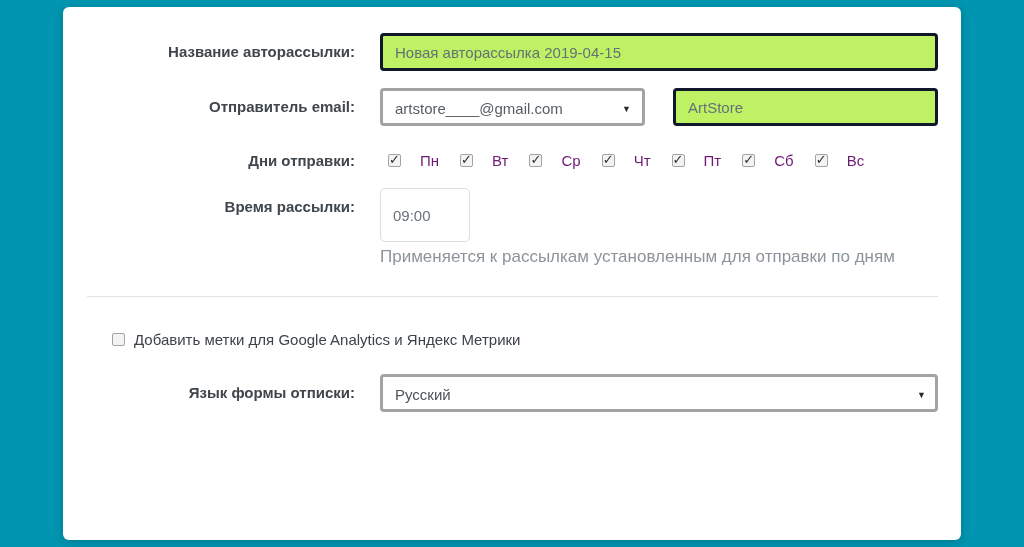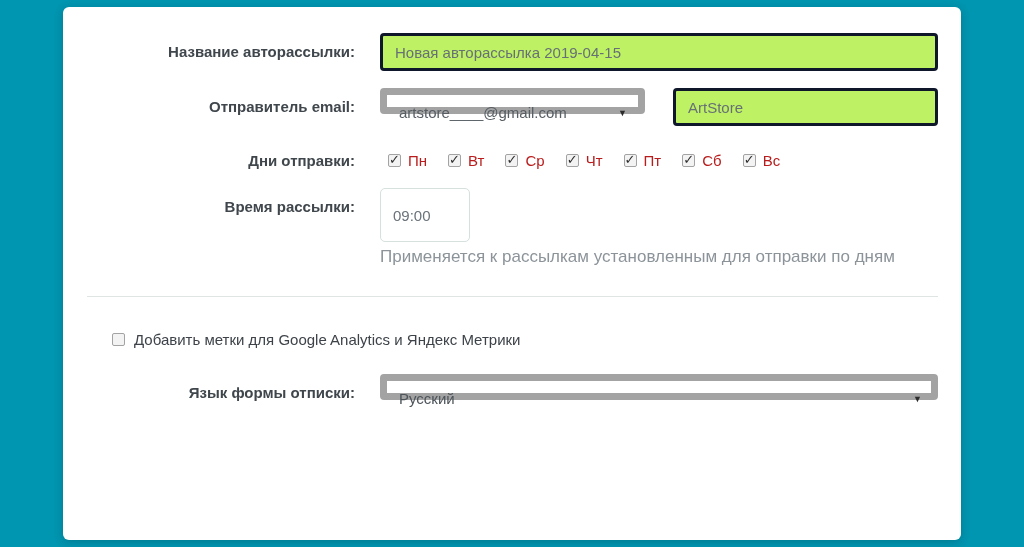--- a/index.html
+++ b/index.html
@@ -52,22 +52,22 @@
     font-family: "Liberation Sans", "DejaVu Sans", sans-serif;
     background: #bef264;
     outline: none;
     width: 100%;
   }
   .row-name { margin-top: 0; }
   .row-sender { margin-top: 17px; }
   .sender-wrap { display: flex; }
   .fake-select {
     position: relative;
-    height: 26px;
-    border: 7px solid #a3a3a3;
+    height: 38px;
+    border: 3px solid #a3a3a3;
     border-radius: 4px;
     background: #ffffff;
     font-size: 15px;
     color: #565d63;
     line-height: 36px;
     padding: 0 28px 0 12px;
     cursor: default;
   }
   .select-email { width: 265px; flex: 0 0 265px; }
   .select-caret {
@@ -94,23 +94,23 @@
   }
   .checkbox.checked::after {
     content: "✓";
     position: absolute;
     left: 0px; top: -3px;
     font-size: 13px;
     font-weight: bold;
     color: #2e2e2e;
   }
   .day-label {
-    margin-left: 7px;
-    font-size: 15px;
-    color: #b91c1c;
+    margin-left: 19px;
+    font-size: 15px;
+    color: #701a75;
   }
 
   .row-time { margin-top: 19px; }
   .time-input {
     width: 90px;
     height: 54px;
     border: 1px solid #d5e0df;
     border-radius: 5px;
     padding: 0 12px;
     font-size: 15px;

